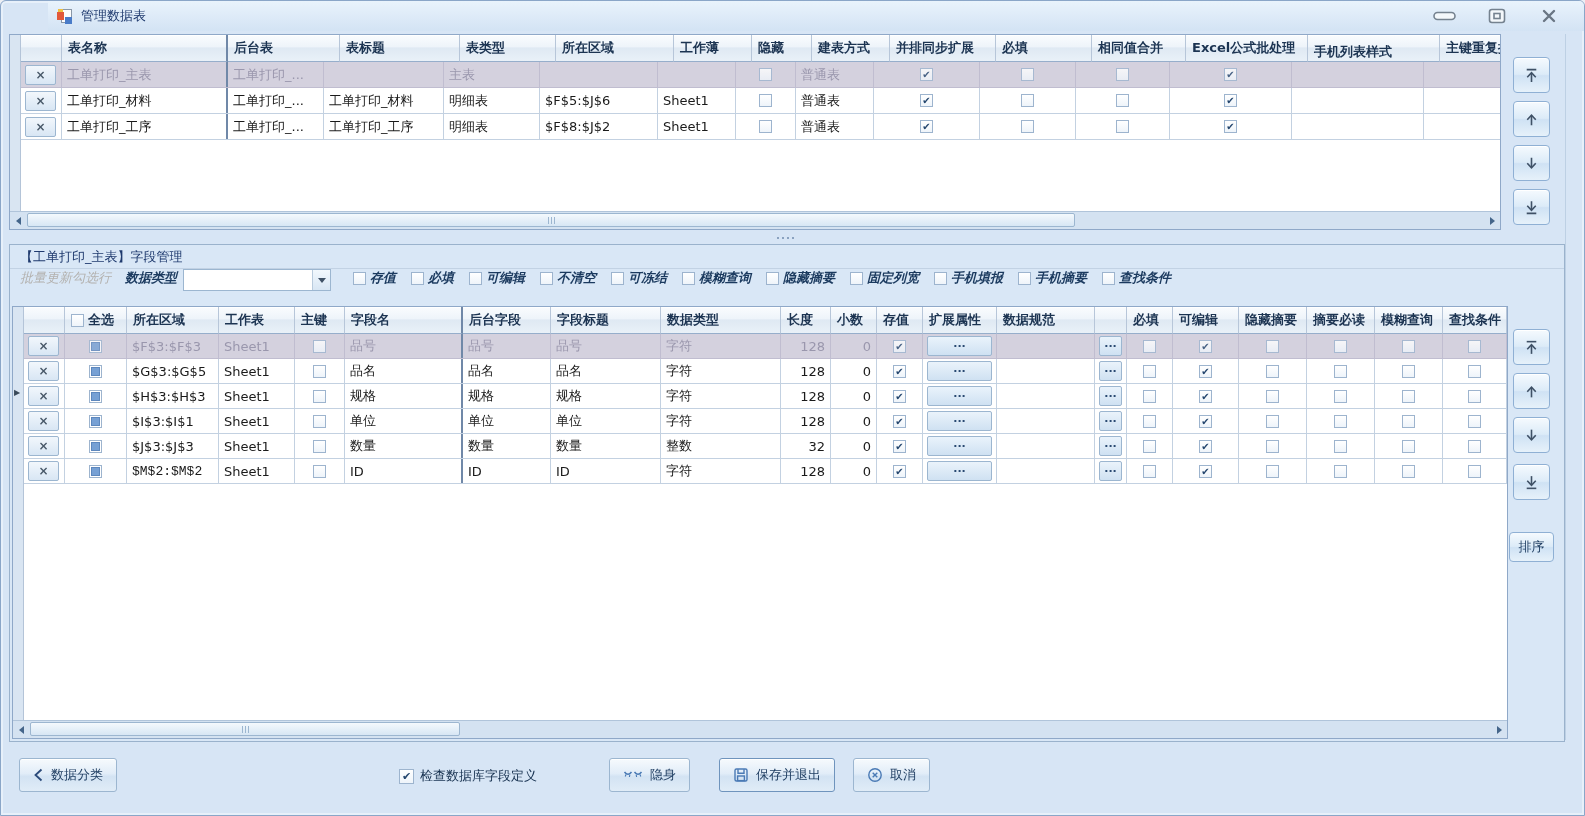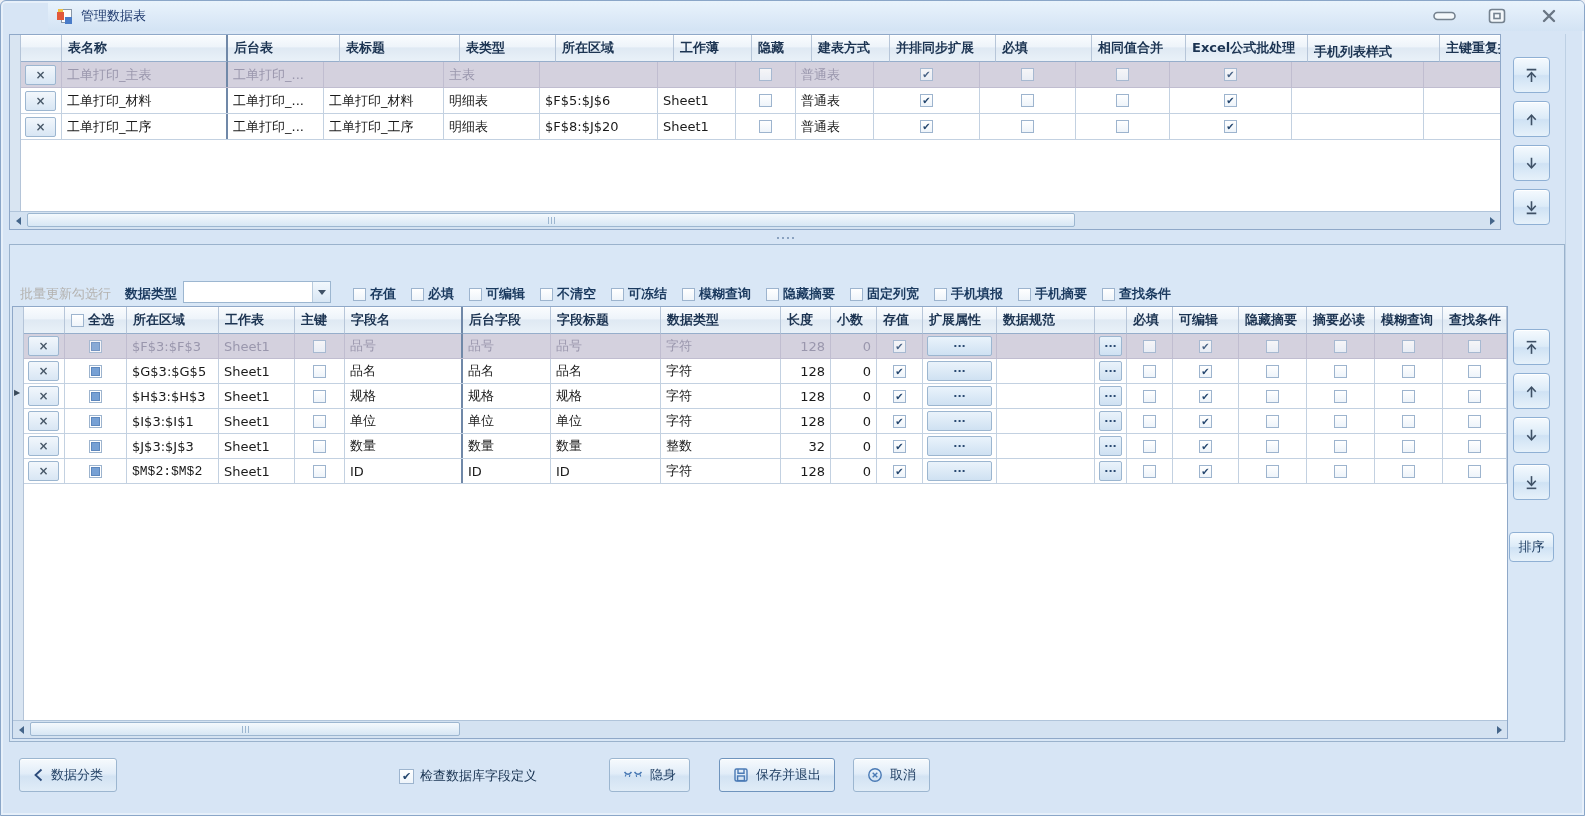--- a/index.html
+++ b/index.html
@@ -79,21 +79,21 @@
     display:flex;align-items:center;justify-content:center;color:#1b3a5f;font-size:13px;}
   
   .splitter{position:absolute;left:8px;right:22px;top:231px;height:11px;display:flex;align-items:center;justify-content:center;}
   .dots{display:flex;gap:3px;}
   .dots i{width:2px;height:2px;background:#8aa2c0;}
   
   .group{position:absolute;left:8px;top:243px;width:1556px;height:498px;box-sizing:border-box;
     border:1px solid #9ab2cc;background:#d9e7f6;}
   .group-header{height:23px;border-bottom:1px solid #c2d2e4;display:flex;align-items:center;padding-left:10px;
     color:#1f3a6e;font-size:13px;}
-  .filter-row{position:absolute;left:0;top:24px;right:0;height:34px;display:flex;align-items:flex-end;padding-left:10px;}
+  .filter-row{position:absolute;left:0;top:24px;right:0;height:34px;display:flex;align-items:flex-start;padding-left:10px;font-style:italic;}
   .batch-label{color:#b3b1ae;margin-right:14px;}
   .dt-label{color:#1b3a5f;font-weight:bold;margin-right:6px;}
   .combo{display:flex;width:148px;height:22px;box-sizing:border-box;border:1px solid #9cb6d0;background:#fff;margin-right:22px;}
   .combo-field{flex:1;}
   .combo-btn{width:17px;display:flex;align-items:center;justify-content:center;border-left:1px solid #b9cbdd;
     background:linear-gradient(#f2f8fd,#d8e6f4);}
   .fitem{display:flex;align-items:center;gap:4px;margin-right:15px;}
   .fitem .flbl{color:#1b3a5f;font-weight:bold;}
   
   .btn{position:absolute;height:34px;box-sizing:border-box;border:1px solid #9cb6d0;border-radius:3px;
@@ -291,21 +291,21 @@
           <div class="dcell t-text" style="width: 96px;">
             <span class="ctext">工单打印_...</span>
           </div>
           <div class="dcell t-text" style="width: 120px;">
             <span class="ctext">工单打印_工序</span>
           </div>
           <div class="dcell t-text" style="width: 96px;">
             <span class="ctext">明细表</span>
           </div>
           <div class="dcell t-text" style="width: 118px;">
-            <span class="ctext">$F$8:$J$20</span>
+            <span class="ctext">$F$8:$J$2</span>
           </div>
           <div class="dcell t-text" style="width: 78px;">
             <span class="ctext">Sheet1</span>
           </div>
           <div class="dcell t-check" style="width: 60px;">
             <span class="cb"></span>
           </div>
           <div class="dcell t-text" style="width: 78px;">
             <span class="ctext">普通表</span>
           </div>
@@ -378,20 +378,21 @@
   <div class="splitter">
       <span class="dots">
         <i></i>
         <i></i>
         <i></i>
         <i></i>
       </span>
     </div>
 
   <div class="group">
+    <div class="group-header">【工单打印_主表】字段管理</div>
     <div class="filter-row">
       <span class="batch-label">批量更新勾选行</span>
       <span class="dt-label">数据类型</span>
       <span class="combo">
         <span class="combo-field"></span>
         <span class="combo-btn">
             <span class="tri-d"></span>
           </span>
       </span>
       <span id="filterChecks" style="display:flex;align-items:center;">

